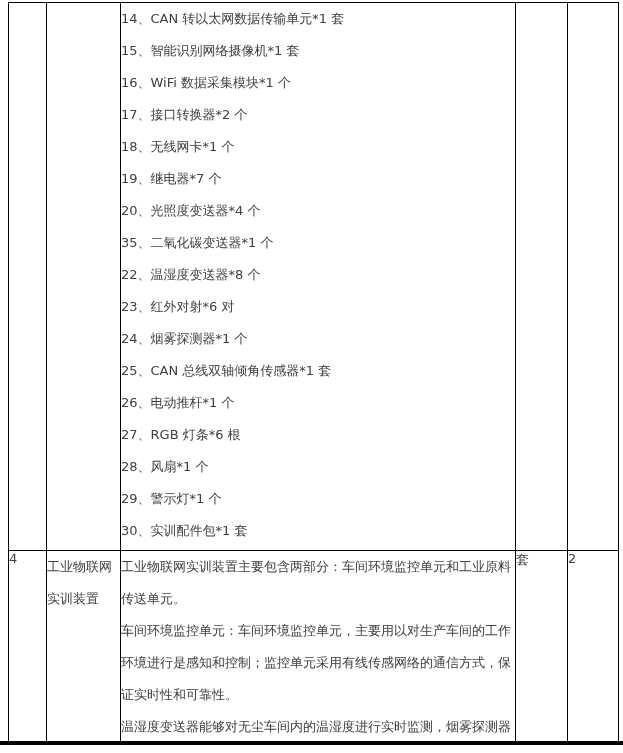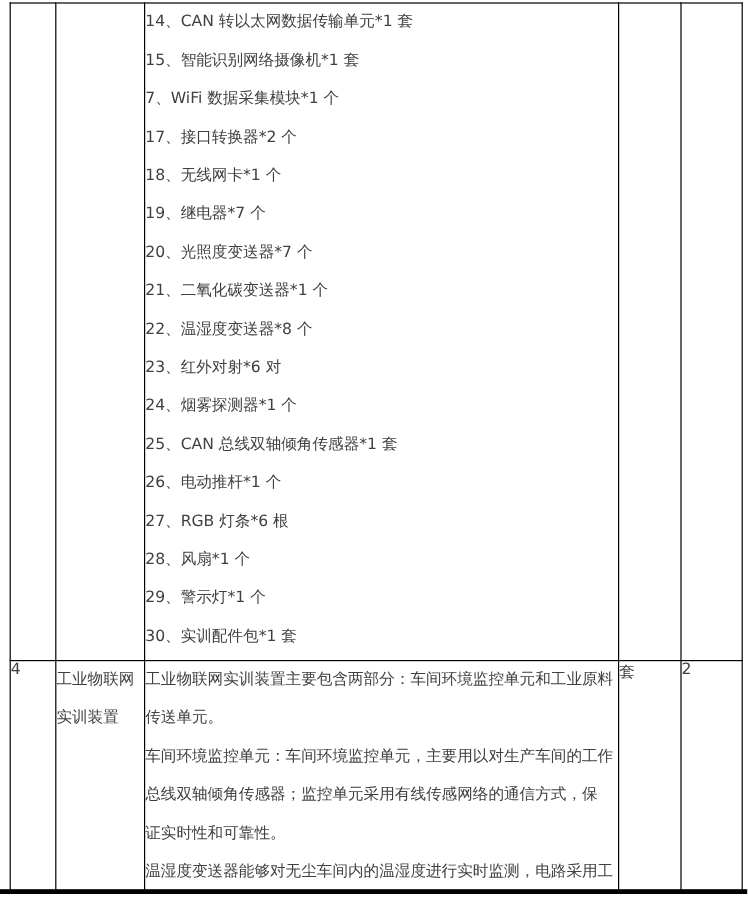--- a/index.html
+++ b/index.html
@@ -53,26 +53,26 @@
       <col style="width:52px">
       <col style="width:51px">
     </colgroup>
     <tbody>
       <tr class="row-a">
         <td class="c1"></td>
         <td class="c2"></td>
         <td class="items-cell">
             <div class="line">14、CAN 转以太网数据传输单元*1 套</div>
             <div class="line">15、智能识别网络摄像机*1 套</div>
-            <div class="line">7、WiFi 数据采集模块*1 个</div>
+            <div class="line">16、WiFi 数据采集模块*1 个</div>
             <div class="line">17、接口转换器*2 个</div>
             <div class="line">18、无线网卡*1 个</div>
             <div class="line">19、继电器*7 个</div>
-            <div class="line">20、光照度变送器*7 个</div>
-            <div class="line">21、二氧化碳变送器*1 个</div>
+            <div class="line">20、光照度变送器*4 个</div>
+            <div class="line">35、二氧化碳变送器*1 个</div>
             <div class="line">22、温湿度变送器*8 个</div>
             <div class="line">23、红外对射*6 对</div>
             <div class="line">24、烟雾探测器*1 个</div>
             <div class="line">25、CAN 总线双轴倾角传感器*1 套</div>
             <div class="line">26、电动推杆*1 个</div>
             <div class="line">27、RGB 灯条*6 根</div>
             <div class="line">28、风扇*1 个</div>
             <div class="line">29、警示灯*1 个</div>
             <div class="line">30、实训配件包*1 套</div>
           </td>
@@ -82,23 +82,23 @@
       <tr class="row-b">
         <td class="c1 mid">4</td>
         <td class="c2 mid">
             <div class="nline">工业物联网</div>
             <div class="nline">实训装置</div>
           </td>
         <td class="desc-cell">
             <div class="line">工业物联网实训装置主要包含两部分：车间环境监控单元和工业原料</div>
             <div class="line">传送单元。</div>
             <div class="line">车间环境监控单元：车间环境监控单元，主要用以对生产车间的工作</div>
-            <div class="line">总线双轴倾角传感器；监控单元采用有线传感网络的通信方式，保</div>
+            <div class="line">环境进行是感知和控制；监控单元采用有线传感网络的通信方式，保</div>
             <div class="line">证实时性和可靠性。</div>
-            <div class="line">温湿度变送器能够对无尘车间内的温湿度进行实时监测，电路采用工</div>
+            <div class="line">温湿度变送器能够对无尘车间内的温湿度进行实时监测，烟雾探测器</div>
           </td>
         <td class="c4 mid">套</td>
         <td class="c5 mid">2</td>
       </tr>
     </tbody>
   </table>
   <div class="bottom-bar"></div>
 </div>
 
 </body></html>

